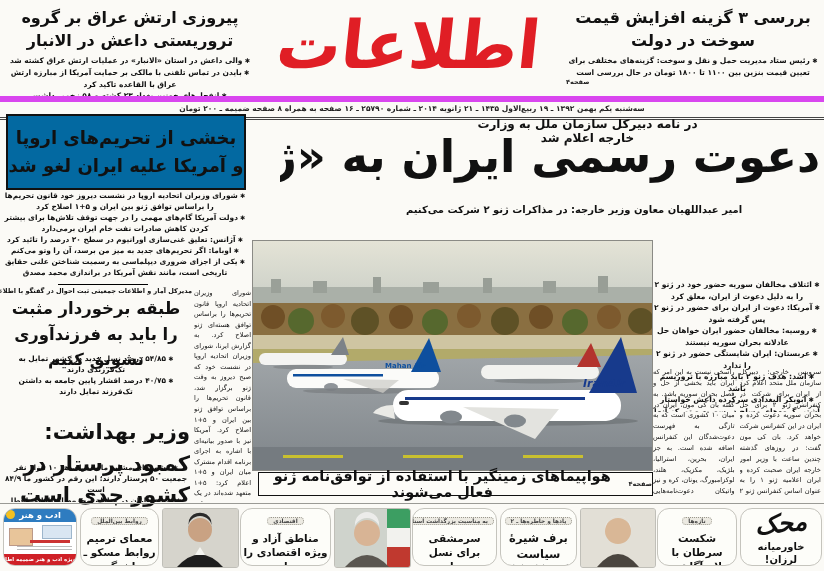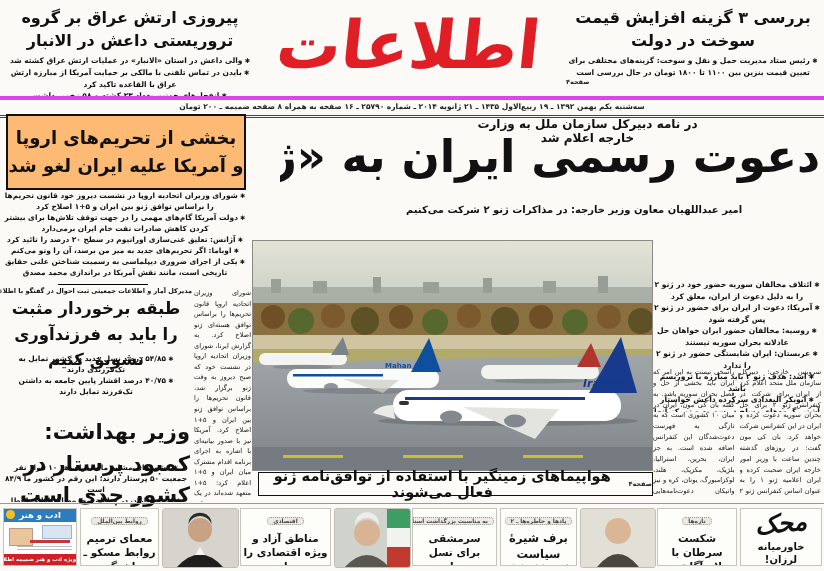--- a/index.html
+++ b/index.html
@@ -19,39 +19,39 @@
   #masthead{
     left:258px;top:-2px;width:300px;height:94px;
     display:flex;align-items:center;justify-content:center;
   }
   #masthead .logo{
     color:#e01e25;font-size:64px;font-weight:bold;
     transform:skewX(-6deg) scaleY(1.04);letter-spacing:-2px;
   }
   #dateline{
     left:0;top:96px;width:824px;height:15px;
-    border-top:4px solid #d946ef;border-bottom:3px double #444;
+    border-top:6px solid #d946ef;border-bottom:3px double #444;
     font-size:7.5px;font-weight:bold;line-height:13px;text-align:center;color:#222;
     background:#fbfaf6;
   }
   
   #lead-kicker{left:470px;top:117px;width:235px;font-size:12px;font-weight:bold;text-align:center;}
   #lead-headline{
     left:280px;top:127px;width:540px;height:72px;
     font-size:45px;font-weight:bold;letter-spacing:-1px;text-align:center;line-height:1.35;
     overflow:hidden;white-space:nowrap;
   }
   #lead-sub{left:330px;top:204px;width:488px;font-size:10px;font-weight:bold;text-align:center;}
   #lead-bullets{left:653px;top:231px;width:168px;height:133px;font-size:7.6px;font-weight:bold;
     line-height:1.5;text-align:center;overflow:hidden;margin-top:48px;}
   #lead-body{left:653px;top:367px;width:168px;height:131px;display:flex;gap:5px;overflow:hidden;}
   #lead-body .col{flex:1;font-size:6.7px;line-height:1.62;text-align:justify;overflow:hidden;}
   
   #sanc-box{
-    left:6px;top:114px;width:236px;height:72px;border:2px solid #111;background:#fdba74;
+    left:6px;top:114px;width:236px;height:72px;border:2px solid #111;background:#0369a1;
     display:flex;align-items:center;justify-content:center;
     font-size:18px;font-weight:bold;line-height:1.55;text-align:center;
   }
   #sanc-bullets{left:2px;top:191px;width:246px;height:90px;font-size:7.4px;font-weight:bold;
     line-height:1.48;text-align:center;overflow:hidden;}
   
   #pop-rule{left:58px;top:284px;width:90px;border-top:1.5px solid #000;}
   #pop-kicker{left:0;top:287px;width:192px;font-size:6.5px;font-weight:bold;text-align:center;
     white-space:nowrap;overflow:hidden;}
   #pop-title{left:2px;top:296px;width:188px;font-size:16.5px;font-weight:bold;line-height:1.55;text-align:center;}
@@ -63,21 +63,21 @@
   #mid-col{left:194px;top:288px;width:57px;height:214px;font-size:6.6px;line-height:1.6;
     text-align:justify;overflow:hidden;}
   
   #photo{left:252px;top:240px;width:399px;height:229px;border:1px solid #8a8a85;overflow:hidden;background:#fdba74;}
   #caption-box{left:258px;top:472px;width:393px;height:22px;border:1.5px solid #111;background:#fdfcf8;
     display:flex;align-items:center;}
   #caption-box .cap{flex:1;font-size:14.5px;font-weight:bold;text-align:center;}
   #caption-box .pagenum{margin-left:3px;}
   
   #bottom-sep{left:0;top:503px;width:824px;border-top:1px solid #9a9a95;}
-  .bbox{top:508px;height:58px;border:1px solid #c5c4bd;border-radius:0;background:#fdfdf9;
+  .bbox{top:508px;height:58px;border:1px solid #c5c4bd;border-radius:12px;background:#fdfdf9;
     overflow:hidden;text-align:center;padding:1px 2px;box-sizing:border-box;}
   .bphoto{top:508px;height:58px;border:1px solid #c0bfb8;border-radius:3px;overflow:hidden;background:#ddd;}
   .pill{display:inline-block;font-size:5.8px;font-weight:bold;color:#444;background:#eceae2;
     border:1px dotted #9a988e;border-radius:6px;padding:0 5px;margin:1px 0 0;white-space:nowrap;max-width:95%;overflow:hidden;}
   .btitle{font-size:10.5px;font-weight:bold;line-height:1.35;margin-top:2px;}
   .bauthor{font-size:6px;color:#333;margin-top:1px;}
   #b-mahak .logo{font-size:25px;font-weight:bold;transform:rotate(-5deg);line-height:1.1;font-style:italic;}
   #b-mahak .btitle{font-size:10px;}
   
   #b-adab{padding:0;background:#fff;}

